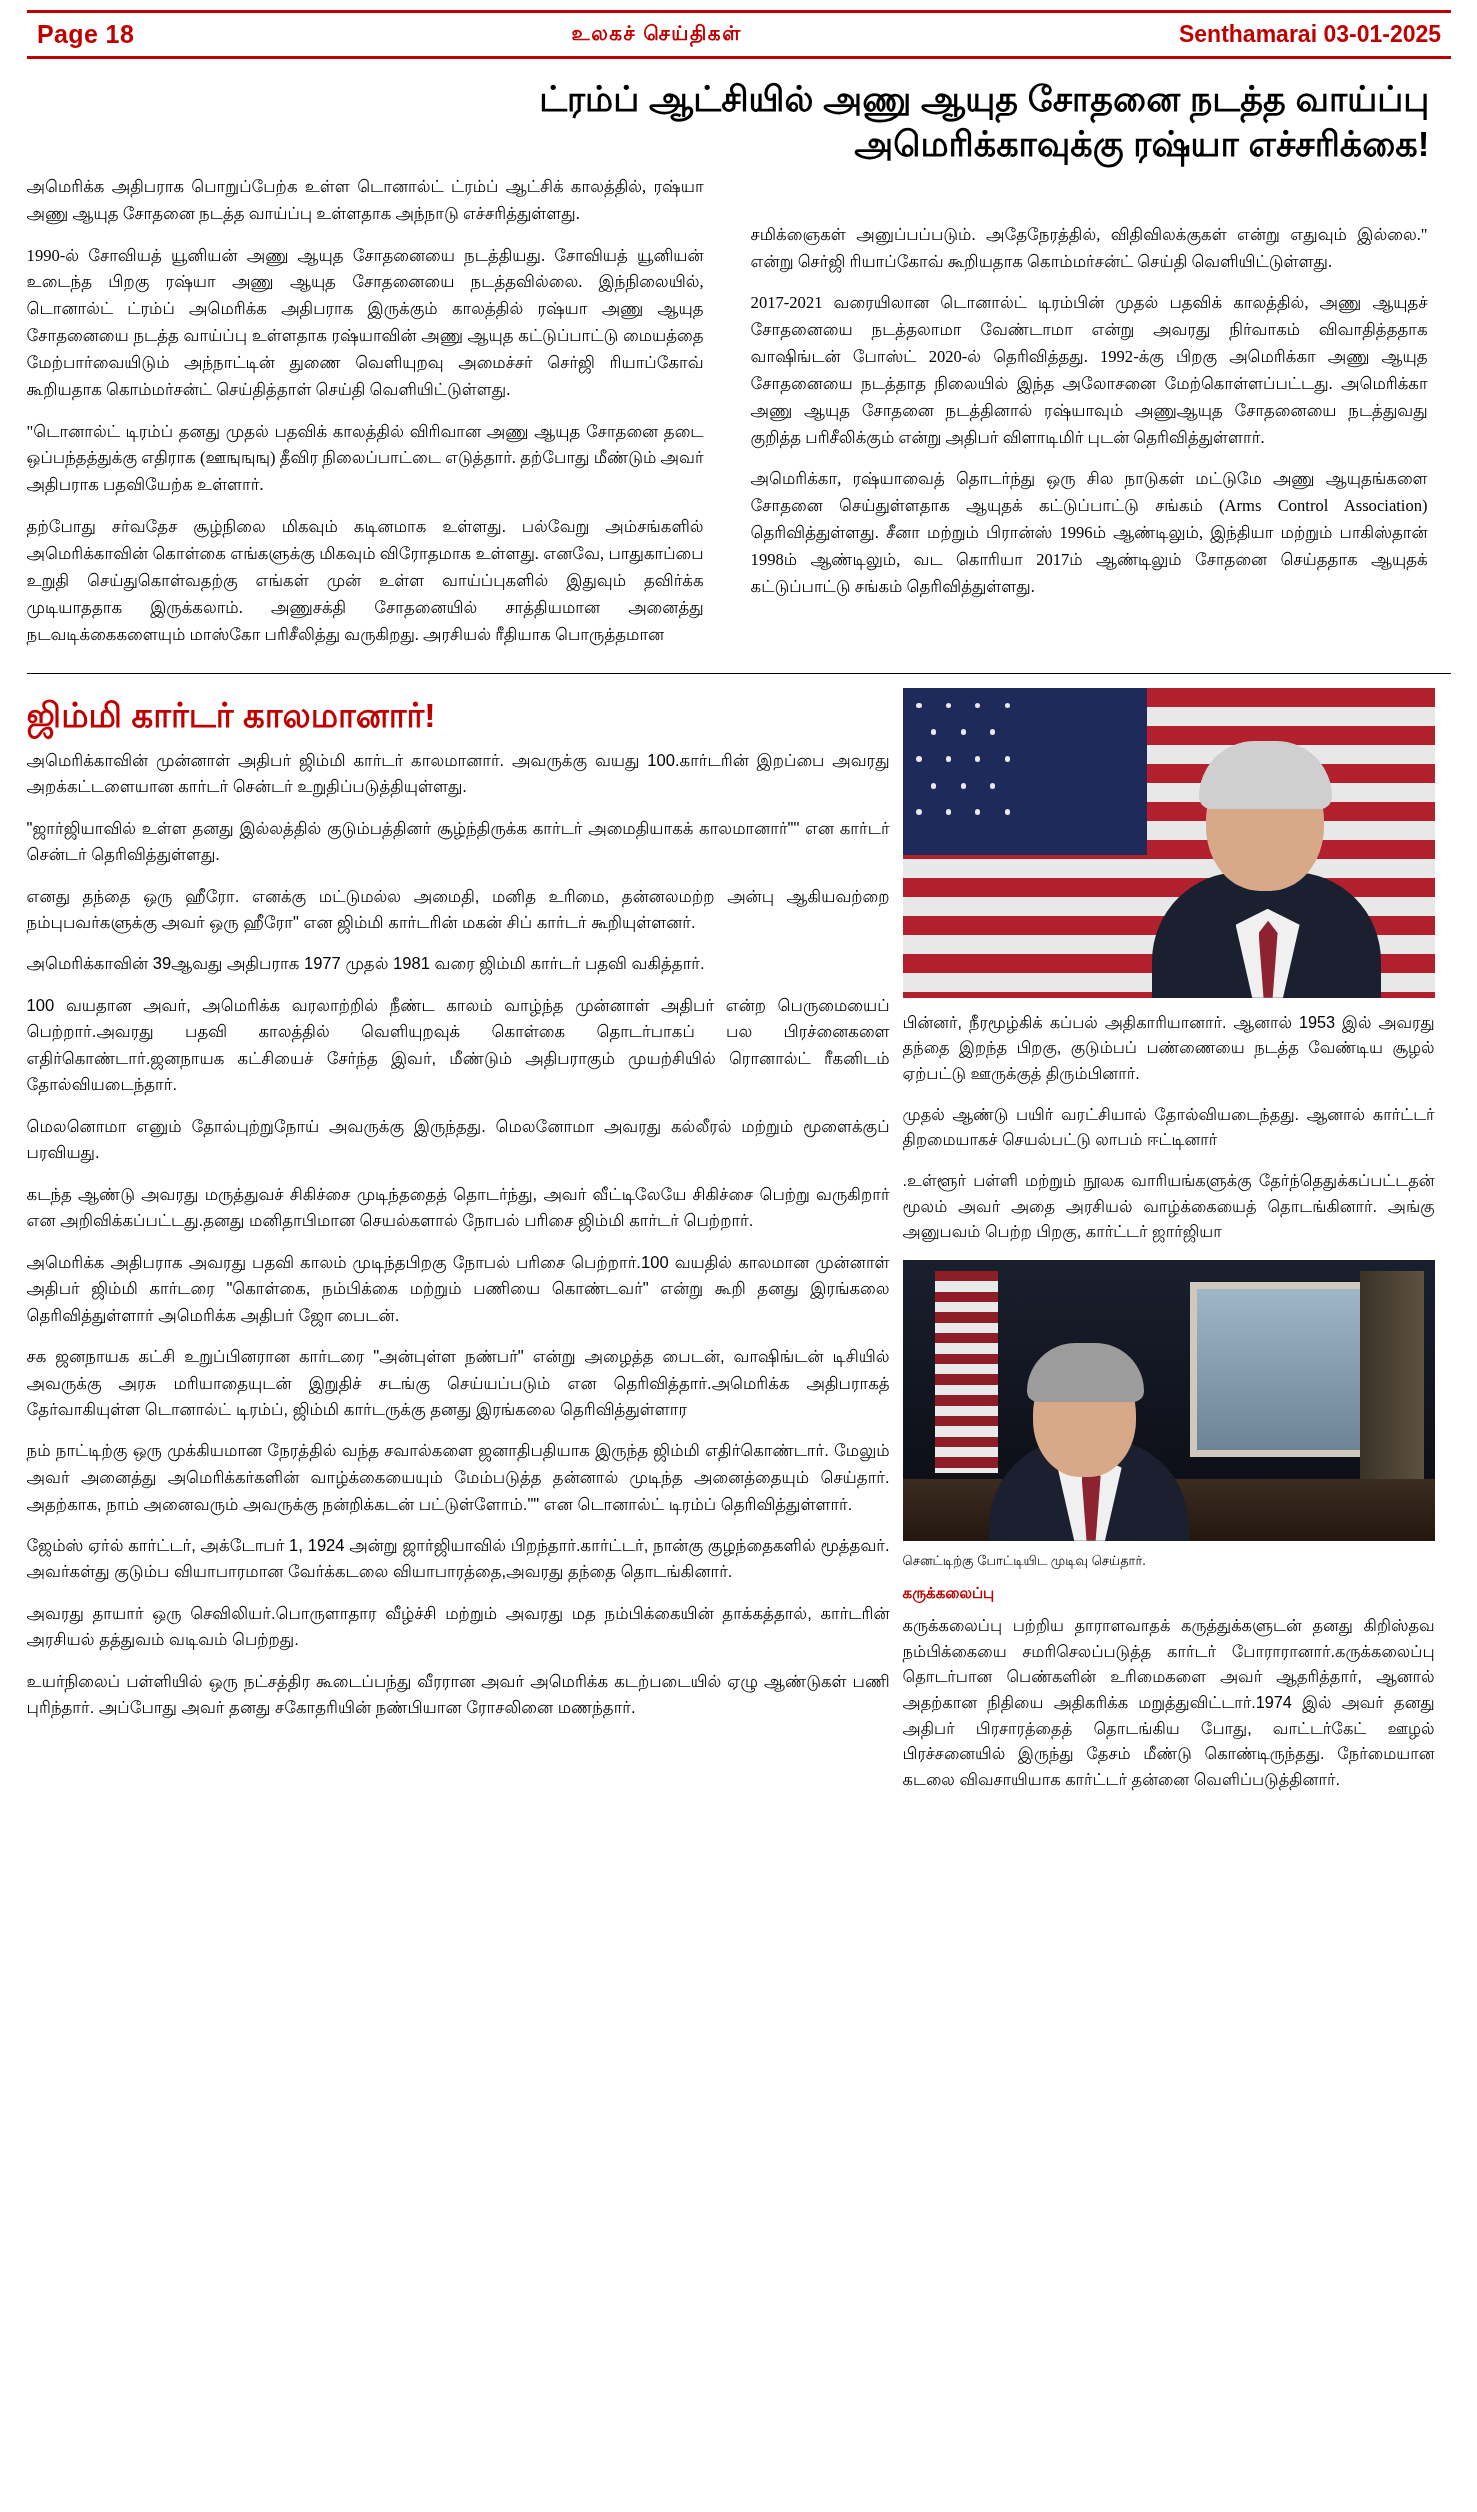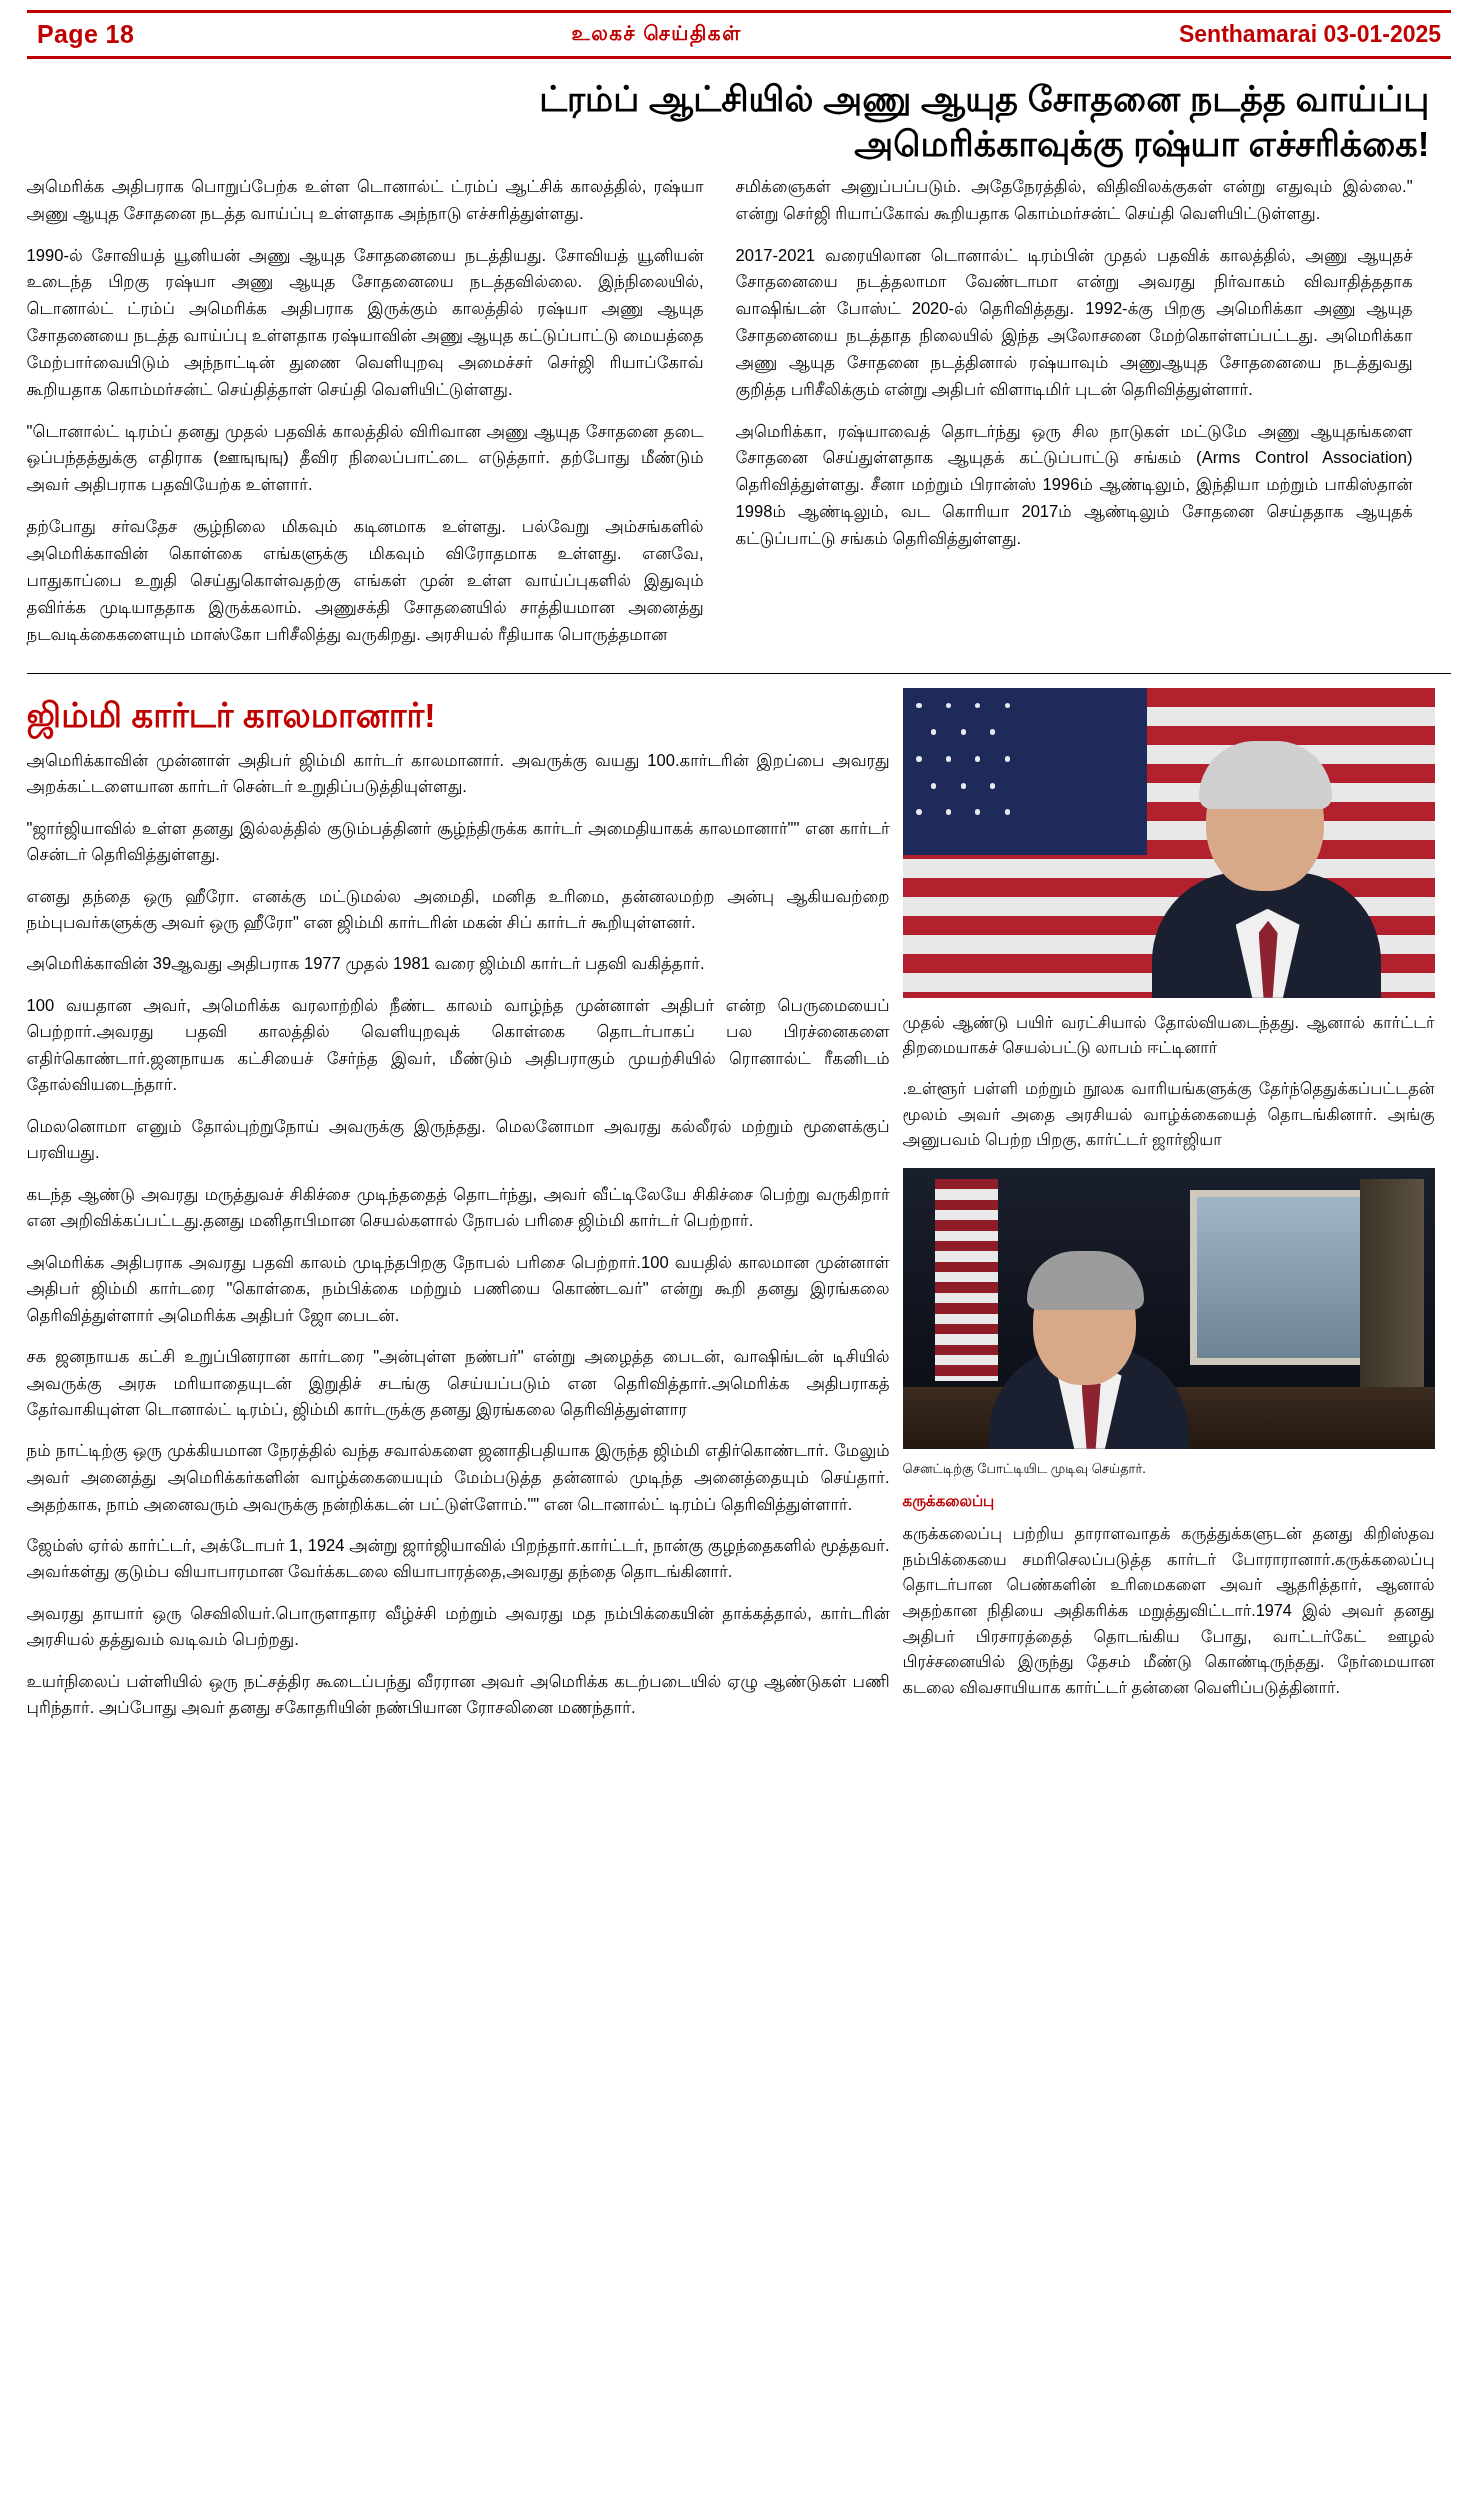--- a/index.html
+++ b/index.html
@@ -67,22 +67,23 @@
 
   .rule-thin {
     border: 0;
     border-top: 1.5px solid #000;
     margin: 10.3px 0 13.3px 0;
   }
 
   
   .top-story {
     display: flex;
-    gap: 32px;
-    align-items: flex-start;
+    gap: 47px;
+    align-items: center;
+    font-family: Liberation Serif, serif;
   }
   .top-story .col {
     width: 677px;
     font-size: 16.6px;
     line-height: 1.62;
     text-align: justify;
   }
   .top-story p { margin: 0 0 14.8px 0; }
 
   
@@ -326,20 +327,21 @@
         </div>
         <div class="portrait" data-interactable="false">
           <div class="body"></div>
           <div class="shirt"></div>
           <div class="tie"></div>
           <div class="head"></div>
           <div class="hair"></div>
         </div>
       </div>
 
+      <p data-interactable="false">பின்னர், நீரமூழ்கிக் கப்பல் அதிகாரியானார். ஆனால் 1953 இல் அவரது தந்தை இறந்த பிறகு, குடும்பப் பண்ணையை நடத்த வேண்டிய சூழல் ஏற்பட்டு ஊருக்குத் திரும்பினார்.</p>
       <p data-interactable="false">முதல் ஆண்டு பயிர் வரட்சியால் தோல்வியடைந்தது. ஆனால் கார்ட்டர் திறமையாகச் செயல்பட்டு லாபம் ஈட்டினார்</p>
       <p data-interactable="false">.உள்ளூர் பள்ளி மற்றும் நூலக வாரியங்களுக்கு தேர்ந்தெதுக்கப்பட்டதன் மூலம் அவர் அதை அரசியல் வாழ்க்கையைத் தொடங்கினார். அங்கு அனுபவம் பெற்ற பிறகு, கார்ட்டர் ஜார்ஜியா</p>
 
       <div class="photo photo-2" data-interactable="false">
         <div class="office-bg" data-interactable="false"></div>
         <div class="office-window" data-interactable="false"></div>
         <div class="office-curtain" data-interactable="false"></div>
         <div class="office-flag" data-interactable="false"></div>
         <div class="office-desk" data-interactable="false"></div>
         <div class="portrait" style="left:81px; right:auto; width:207px; height:207px;" data-interactable="false">

